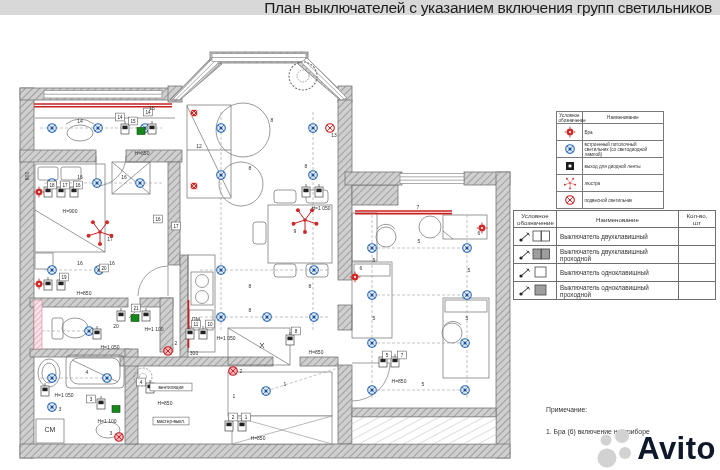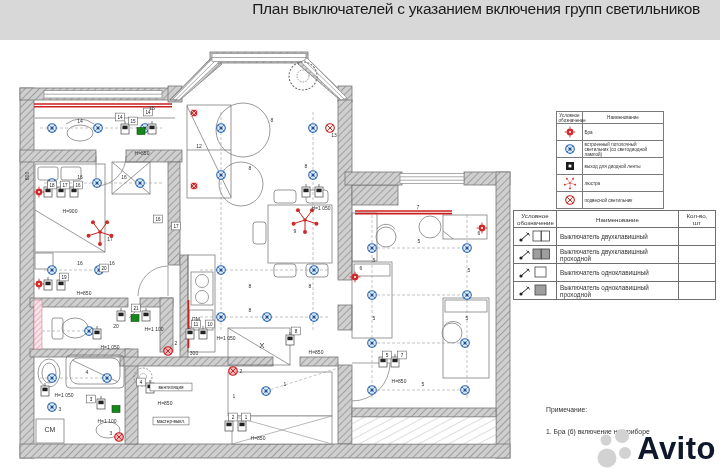--- a/index.html
+++ b/index.html
@@ -1,19 +1,19 @@
 <!DOCTYPE html>
 <html><head>
 <meta charset="utf-8">
 <style>
   html,body{margin:0;padding:0}
   body{width:720px;height:470px;background:#fff;position:relative;overflow:hidden;
        font-family:"Liberation Sans",sans-serif;}
-  .titlebar{position:absolute;left:0;top:0;width:720px;height:40px;background:#d8d8d8;
-            display:flex;justify-content:flex-end;box-sizing:border-box;padding-right:20px}
+  .titlebar{position:absolute;left:0;top:0;width:720px;height:15px;background:#d8d8d8;
+            display:flex;align-items:center;justify-content:flex-end;box-sizing:border-box;padding-right:8px}
   .titlebar h1{margin:0;font-size:15.5px;font-weight:400;color:#1c1c1c;letter-spacing:-0.3px}
   #plan{position:absolute;left:10px;top:50px;width:505px;height:413px}
   table{border-collapse:collapse;background:#fff;color:#333}
   .legend1{position:absolute;left:556px;top:111px;width:108px;font-size:4.6px;table-layout:fixed}
   .legend1 th,.legend1 td{border:0.7px solid #7a7a7a;padding:0.5px 1.5px;vertical-align:middle}
   .legend1 th{font-weight:400;text-align:center}
   .legend1 .sym{width:22px;text-align:center}
   .legend2{position:absolute;left:513px;top:210px;width:203px;font-size:6.3px;table-layout:fixed}
   .legend2 th,.legend2 td{border:0.8px solid #6f6f6f;padding:1px 3px;vertical-align:middle}
   .legend2 th{font-weight:400;text-align:center;font-size:6.2px}

